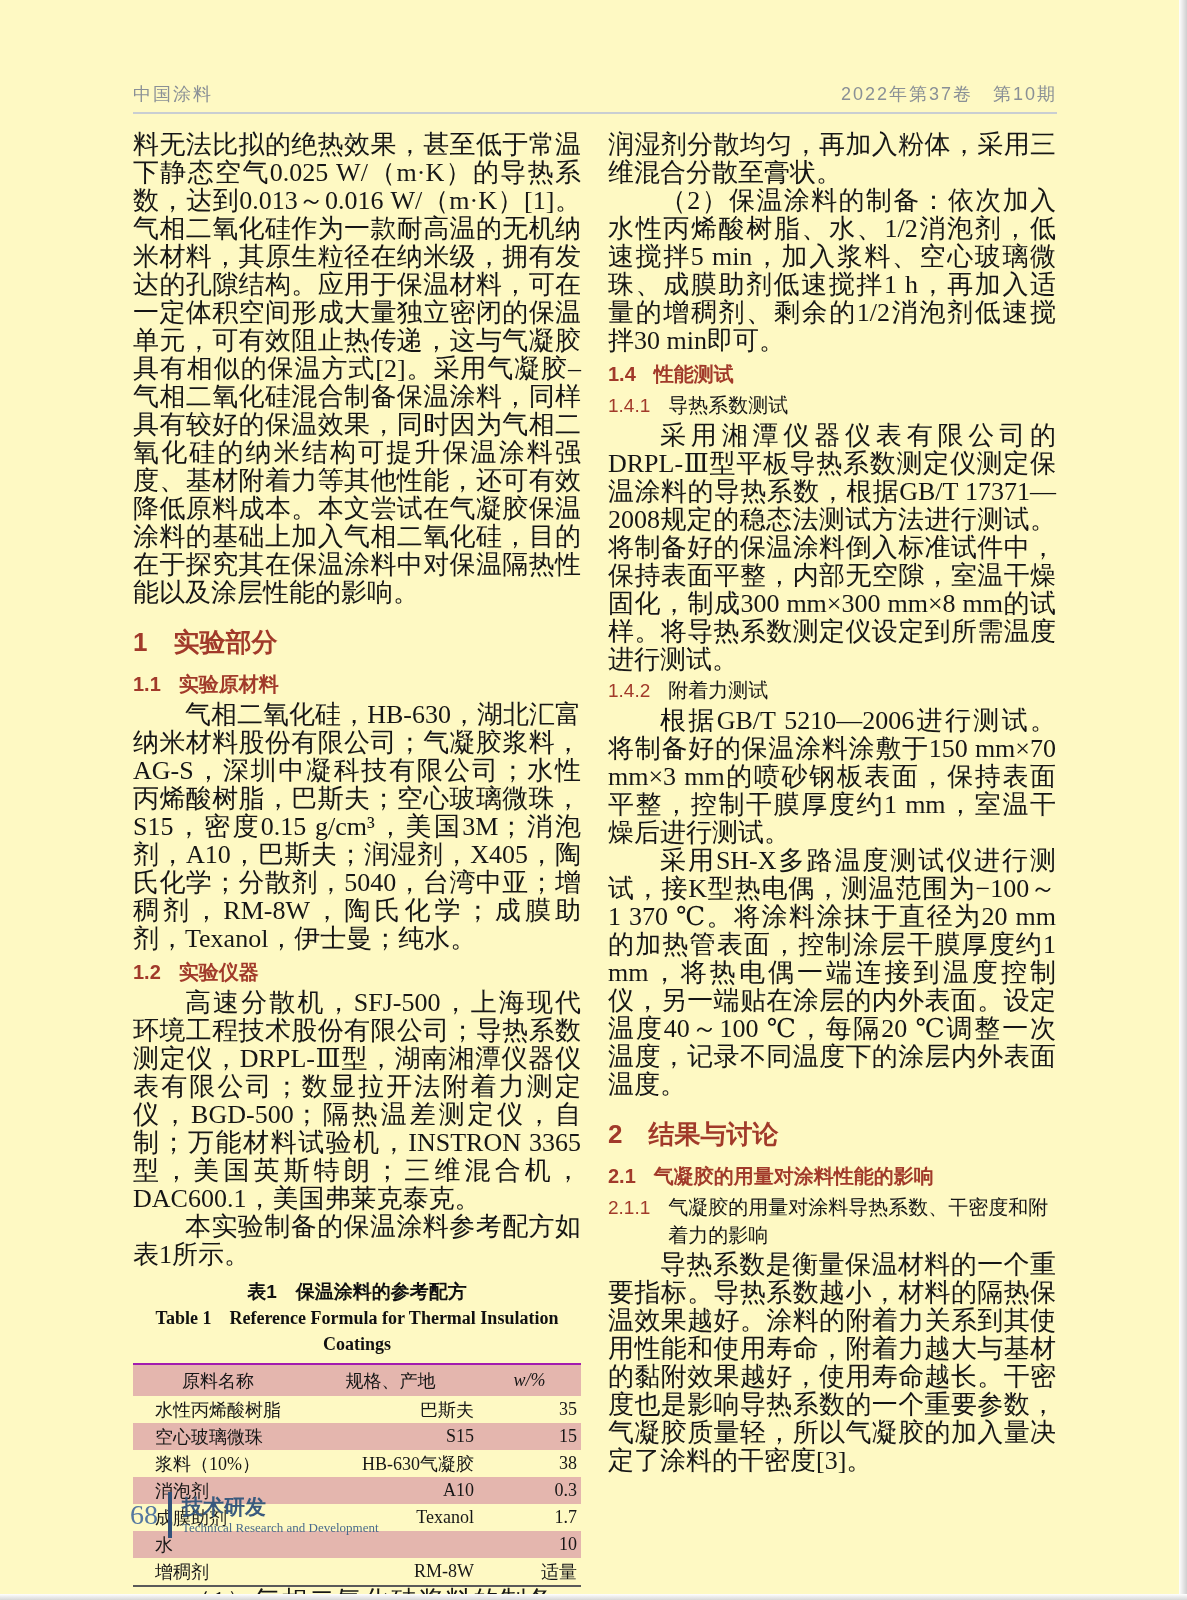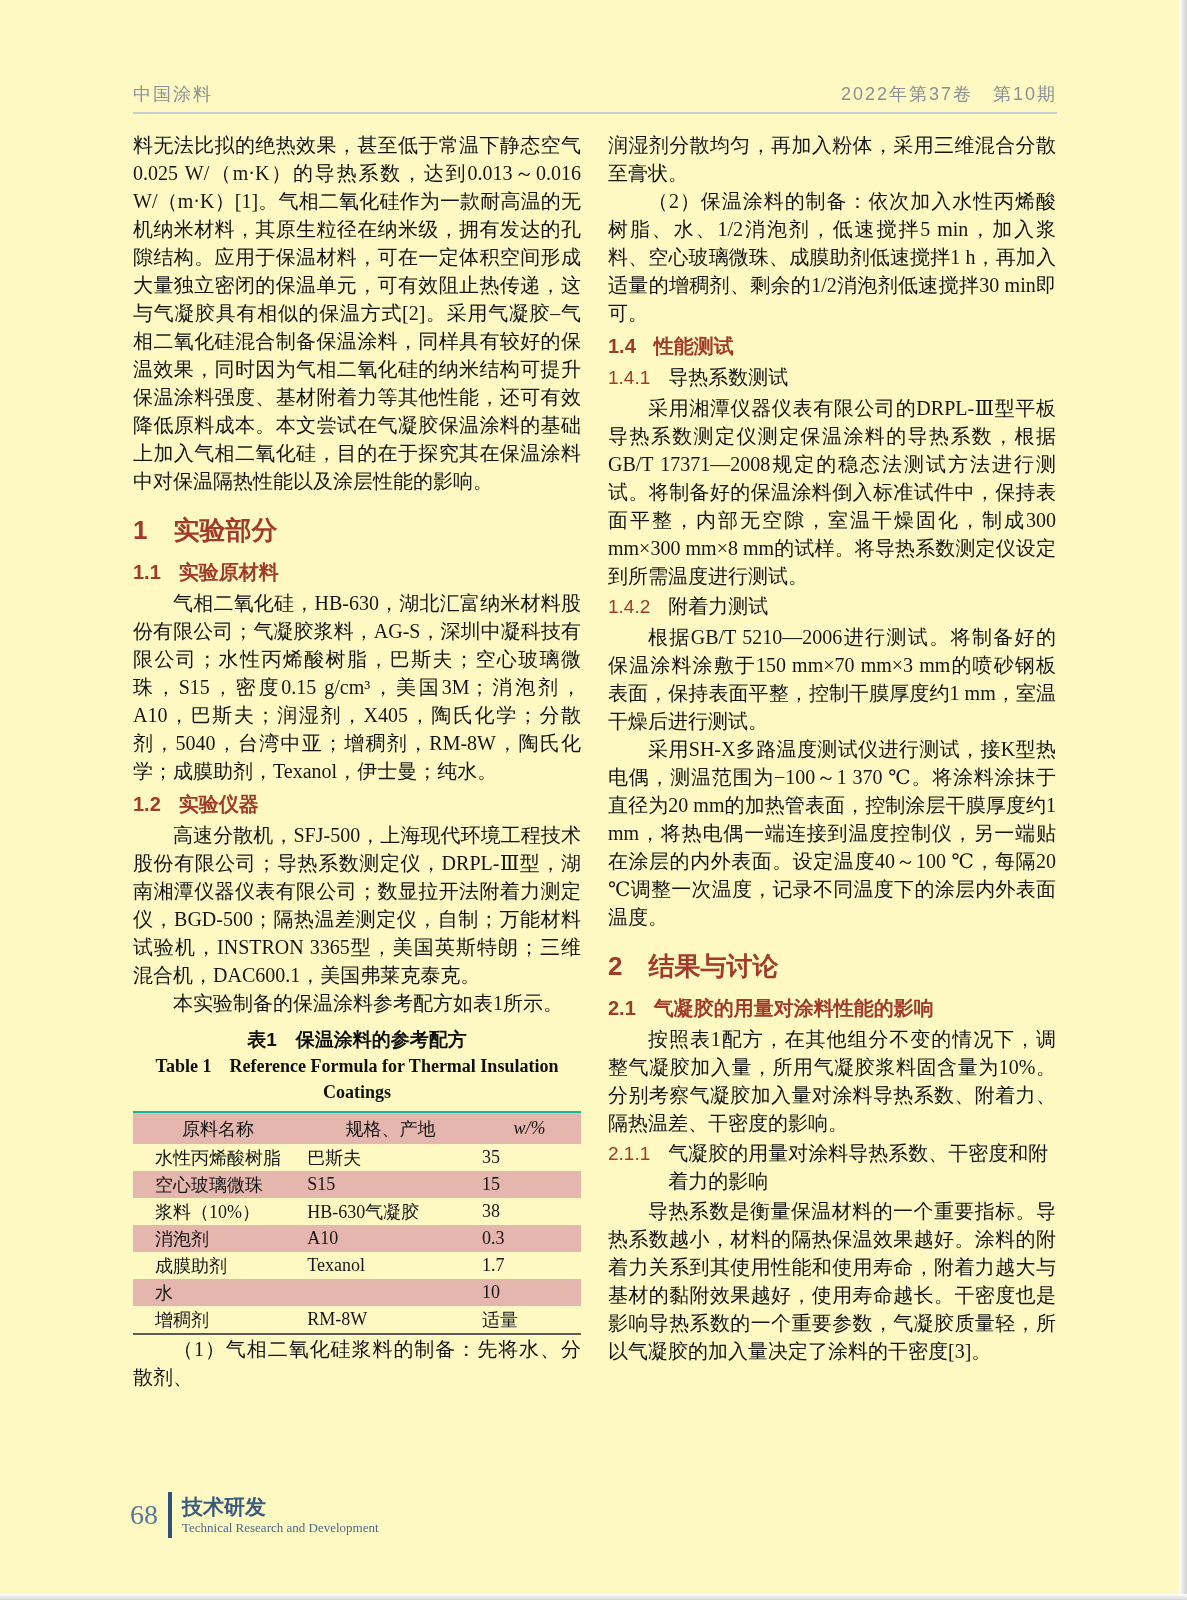--- a/index.html
+++ b/index.html
@@ -19,21 +19,21 @@
     display:flex; justify-content:space-between; align-items:flex-end;
     padding-bottom:6px; border-bottom:2px solid #c9ced2;
     font-family:"Liberation Sans","DejaVu Sans",sans-serif;
     color:#8a9096; font-size:18px; letter-spacing:2px;
   }
 
   .columns { position:absolute; top:131px; left:133px; width:924px;
     display:flex; gap:27px; }
   .col { width:448px; }
 
-  p.body { font-size:20px; line-height:28px; margin:0;
+  p.body { font-size:26px; line-height:28px; margin:0;
     text-align:justify; text-justify:inter-ideograph; }
   p.body.indent { text-indent:2em; }
 
   .h1 { display:flex; align-items:baseline; margin:18px 0 10px;
     font-family:"Liberation Sans","DejaVu Sans",sans-serif;
     font-weight:bold; color:#a13a2a; font-size:26px; line-height:34px; }
   .h1 .num { margin-right:26px; }
 
   .h2 { display:flex; align-items:baseline; margin:4px 0 2px;
     font-family:"Liberation Sans","DejaVu Sans",sans-serif;
@@ -47,26 +47,26 @@
   .h3 .t { flex:1; }
   .h3.after-table { margin-top:42px; }
 
   .tbl-cap-zh { margin-top:10px; text-align:center;
     font-family:"Liberation Sans","DejaVu Sans",sans-serif;
     font-weight:bold; font-size:19px; line-height:26px; color:#101010; }
   .tbl-cap-en { text-align:center; font-weight:bold;
     font-size:18px; line-height:26px; color:#101010; }
 
   table.formula { width:100%; border-collapse:collapse; margin-top:6px;
-    border-top:2px solid #14b8a6; border-bottom:2px solid #5a5a5a;
+    border-top:2px solid #a21caf; border-bottom:2px solid #5a5a5a;
     font-size:18px; }
   table.formula th {
     background:#e4b6ae; font-weight:normal; text-align:center;
     height:31px; padding:0 4px; font-size:18px; }
-  table.formula td { height:27px; padding:0 4px; text-align:left; }
+  table.formula td { height:27px; padding:0 4px; text-align:right; }
   table.formula td:first-child { text-align:left; padding-left:22px; }
   table.formula tbody tr:nth-child(even) td { background:#e4b6ae; }
 
   .footer { position:absolute; left:130px; top:1492px;
     display:flex; align-items:center;
     font-family:"Liberation Sans","DejaVu Sans",sans-serif; }
   .footer .pageno { color:#5578a0; font-size:28px; line-height:28px;
     font-family:"Liberation Serif","DejaVu Serif",serif; margin-right:10px; }
   .footer .bar { width:4px; height:46px; background:#31517a; margin-right:10px; }
   .footer .sec-zh { color:#3a5a7e; font-weight:bold; font-size:21px; line-height:24px; }
@@ -194,21 +194,20 @@
 
       <div class="h1">
         <span class="num">2</span>
         <span class="t">结果与讨论</span>
       </div>
 
       <div class="h2">
         <span class="num">2.1</span>
         <span class="t">气凝胶的用量对涂料性能的影响</span>
       </div>
-      <p class="body indent">按照表1配方，在其他组分不变的情况下，调整气凝胶加入量，所用气凝胶浆料固含量为10%。分别考察气凝胶加入量对涂料导热系数、附着力、隔热温差、干密度的影响。</p>
 
       <div class="h3">
         <span class="num">2.1.1</span>
         <span class="t">气凝胶的用量对涂料导热系数、干密度和附着力的影响</span>
       </div>
       <p class="body indent">导热系数是衡量保温材料的一个重要指标。导热系数越小，材料的隔热保温效果越好。涂料的附着力关系到其使用性能和使用寿命，附着力越大与基材的黏附效果越好，使用寿命越长。干密度也是影响导热系数的一个重要参数，气凝胶质量轻，所以气凝胶的加入量决定了涂料的干密度[3]。</p>
     </div>
   </div>
 
   <div class="footer">

